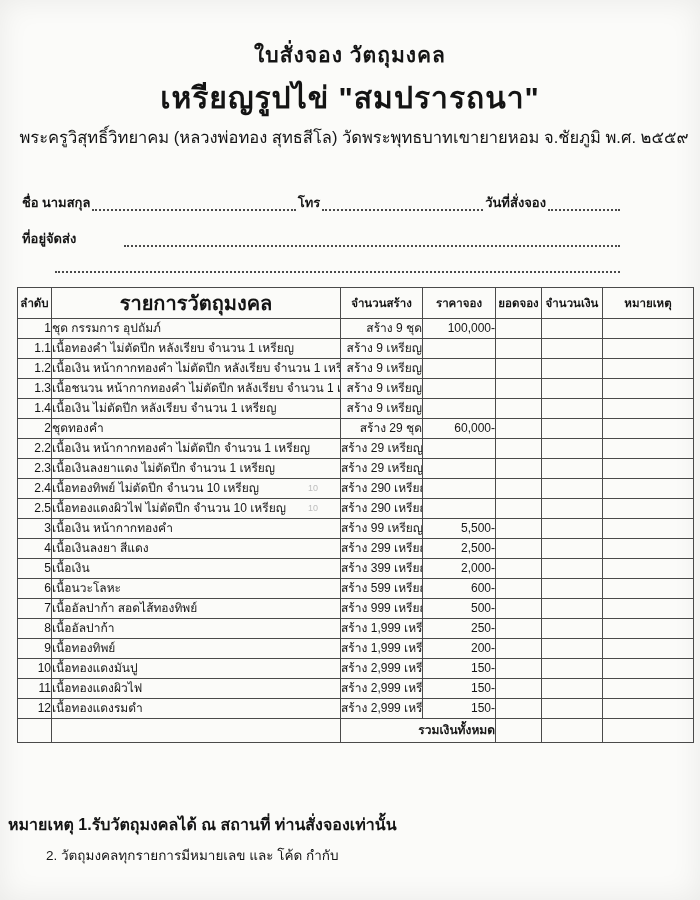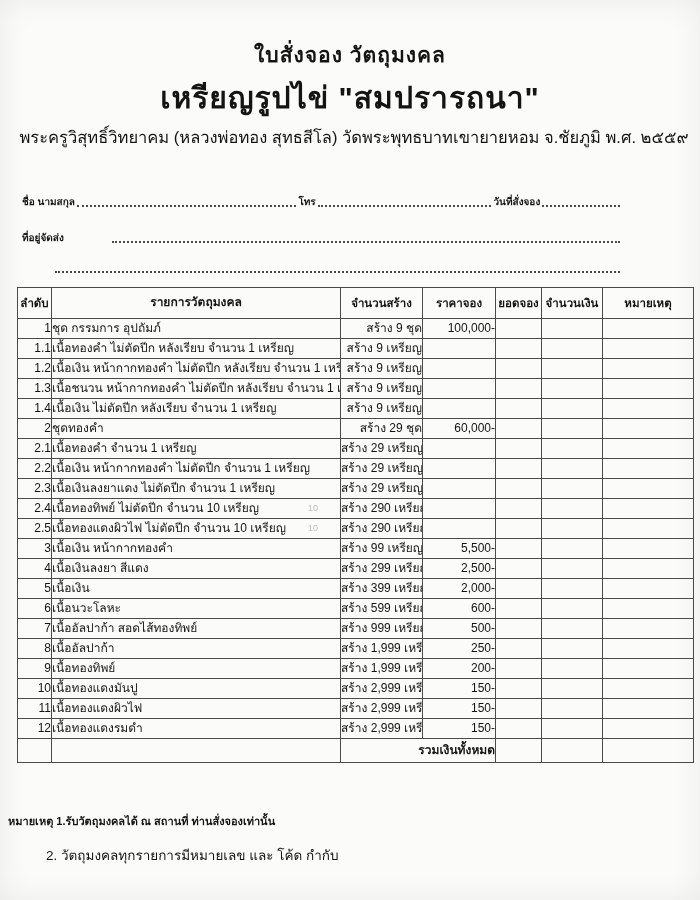--- a/index.html
+++ b/index.html
@@ -18,53 +18,53 @@
   }
   
   .title1{position:absolute;top:38px;left:0;width:100%;text-align:center;
     font-size:21px;font-weight:bold;letter-spacing:1px;}
   .title2{position:absolute;top:74px;left:0;width:100%;text-align:center;
     font-size:30px;font-weight:bold;letter-spacing:1px;}
   .subtitle{position:absolute;top:124px;left:4px;width:100%;text-align:center;
     font-size:16.5px;font-weight:normal;}
   
   .formrow{position:absolute;left:22px;width:600px;display:flex;align-items:flex-end;
-    font-size:10px;font-weight:bold;}
+    font-size:13px;font-weight:bold;font-family:Liberation Serif, serif;}
   .row-name{top:192px;}
   .row-addr{top:228px;gap:46px;}
   .dots{border-bottom:2px dotted #4a4a4a;height:13px;margin:0 2px 2px 2px;}
   .d1{flex:2.4;} .d2{flex:1.9;} .d3{flex:0.85;}
   .dots-full{flex:1;}
   .dots-line3{position:absolute;top:258px;left:55px;width:565px;height:13px;
     border-bottom:2px dotted #4a4a4a;}
   .lbl{white-space:nowrap;}
   
   table.order{
     position:absolute;left:17px;top:287px;width:676px;
     border-collapse:collapse;table-layout:fixed;
   }
   table.order td,table.order th{
     border:1px solid #4a4a4a;
     padding:0;overflow:hidden;white-space:nowrap;
     font-size:12px;line-height:1.1;vertical-align:middle;
   }
   tr.hdr{height:31px;}
   tr.hdr th{font-weight:bold;font-size:11.5px;}
-  tr.hdr th.big{font-size:12px;margin-top:40px;}
+  tr.hdr th.big{font-size:20px;margin-top:40px;}
   tr.data{height:20px;}
   td.c-no{text-align:right;padding-right:3px;}
   td.c-item{text-align:left;padding-left:4px;position:relative;}
   td.c-made{text-align:right;padding-right:4px;}
   td.c-price{text-align:right;padding-right:9px;}
   tr.total{height:24px;margin-top:26px;}
   td.c-total{text-align:right;padding-right:4px;font-weight:bold;font-size:13px;}
   .wm{position:absolute;right:22px;top:50%;transform:translateY(-50%);
     color:#bdbdbd;font-size:9px;}
   
-  .note1{position:absolute;top:812px;left:8px;font-size:11px;font-weight:bold;}
+  .note1{position:absolute;top:812px;left:8px;font-size:16px;font-weight:bold;}
   .note2{position:absolute;top:844px;left:46px;font-size:13.5px;font-weight:normal;}
 </style>
 </head>
 <body>
 
 <div class="page">
 
   <div class="title1">ใบสั่งจอง วัตถุมงคล</div>
   <div class="title2">เหรียญรูปไข่ "สมปรารถนา"</div>
   <div class="subtitle">พระครูวิสุทธิ์วิทยาคม (หลวงพ่อทอง สุทธสีโล) วัดพระพุทธบาทเขายายหอม  จ.ชัยภูมิ พ.ศ. ๒๕๕๙</div>
@@ -160,29 +160,20 @@
     <tr class="data">
       <td class="c-no">2</td>
       <td class="c-item">ชุดทองคำ</td>
       <td class="c-made">สร้าง 29 ชุด</td>
       <td class="c-price">60,000-</td>
       <td></td>
       <td></td>
       <td></td>
     </tr>
 
-    <tr class="data">
-      <td class="c-no">2.1</td>
-      <td class="c-item">เนื้อทองคำ จำนวน 1 เหรียญ</td>
-      <td class="c-made">สร้าง 29 เหรียญ</td>
-      <td class="c-price"></td>
-      <td></td>
-      <td></td>
-      <td></td>
-    </tr>
 
     <tr class="data">
       <td class="c-no">2.2</td>
       <td class="c-item">เนื้อเงิน หน้ากากทองคำ ไม่ตัดปีก จำนวน 1 เหรียญ</td>
       <td class="c-made">สร้าง 29 เหรียญ</td>
       <td class="c-price"></td>
       <td></td>
       <td></td>
       <td></td>
     </tr>

